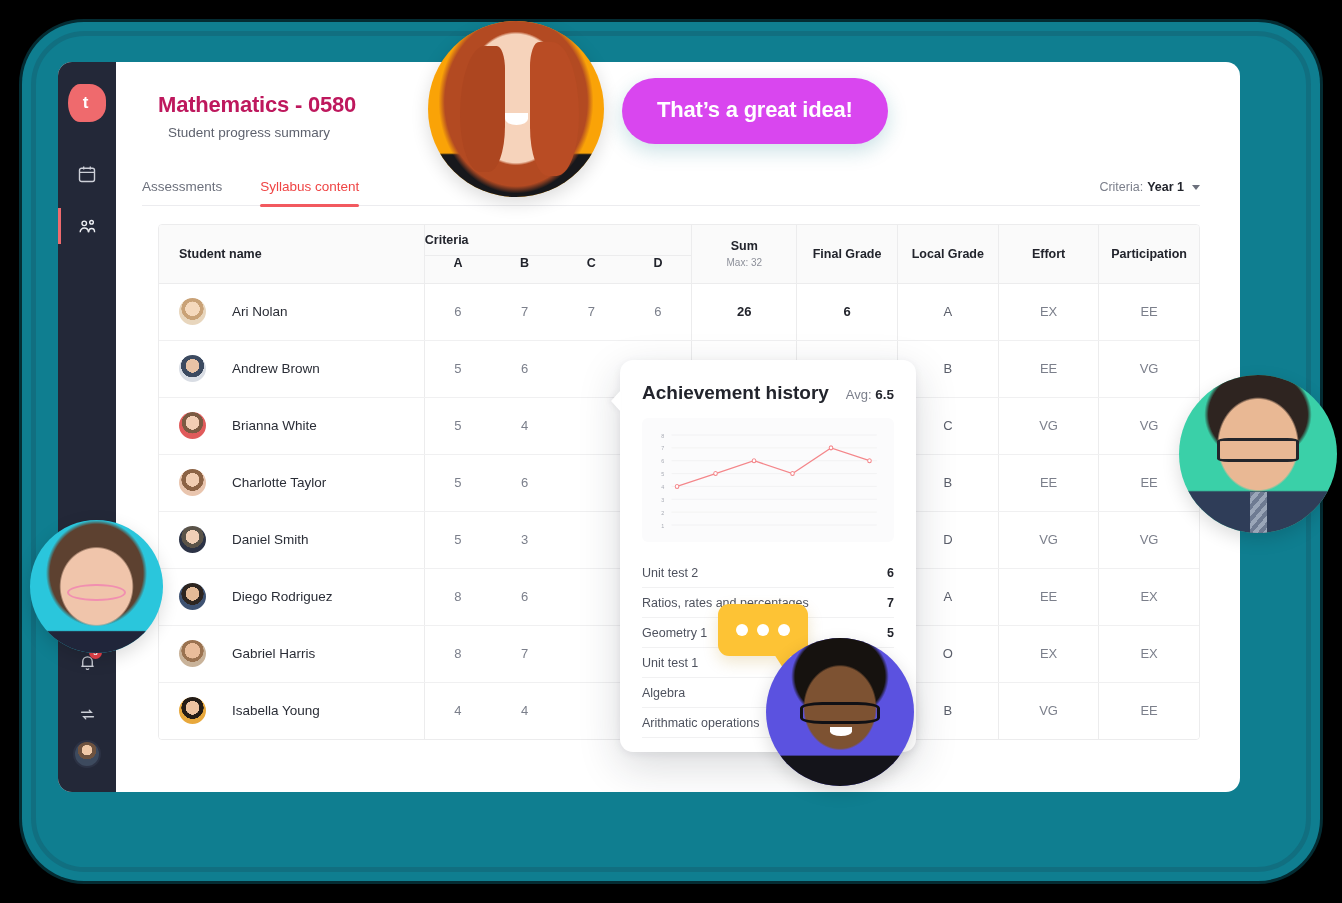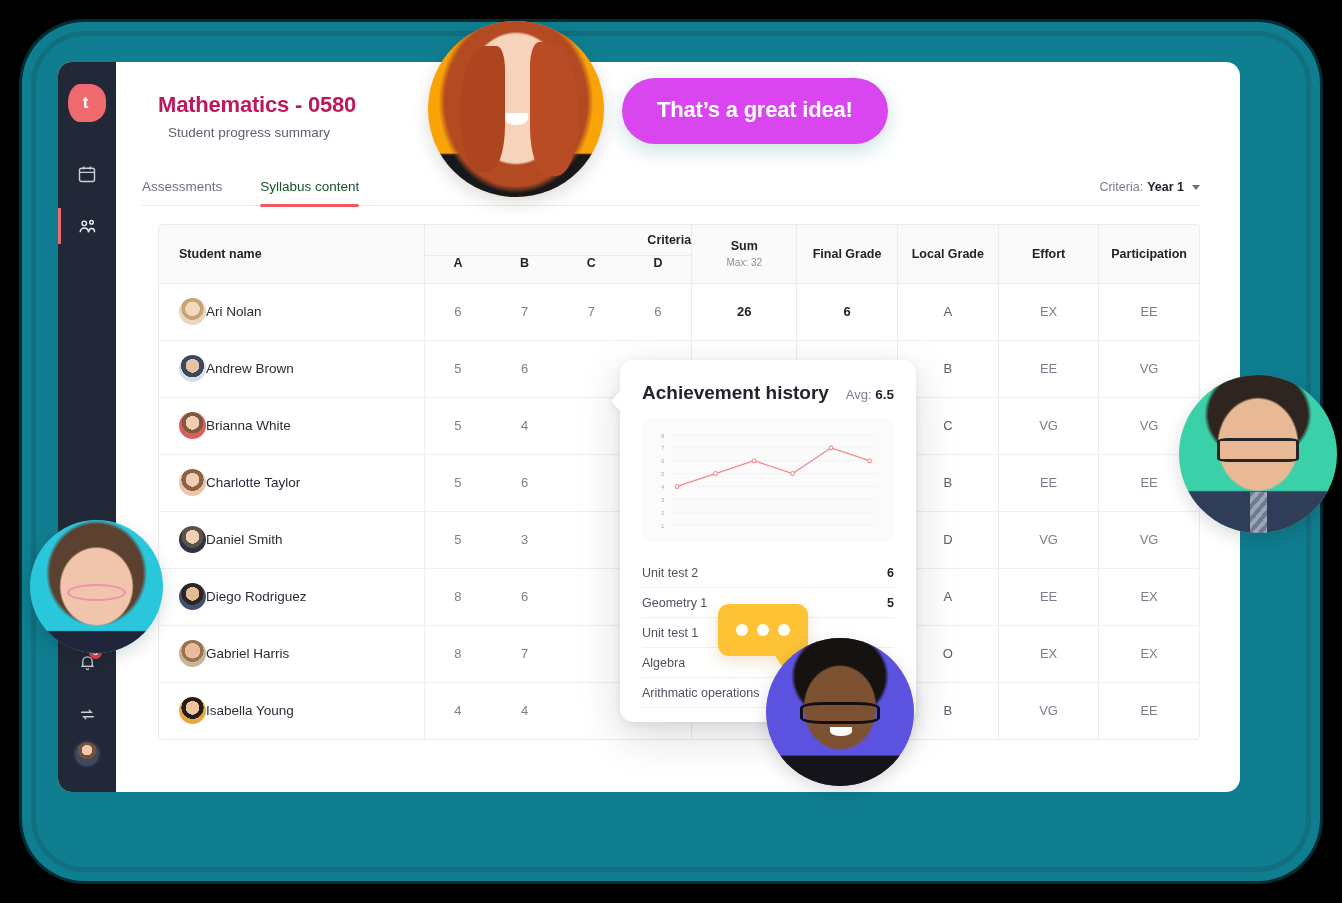--- a/index.html
+++ b/index.html
@@ -157,21 +157,21 @@
   }
   .tab {
     font-size: 13.5px;
     color: #6c707c;
     padding: 0 0 11px 0;
     margin-right: 38px;
     cursor: pointer;
     position: relative;
   }
   .tab.active {
-    color: #14532d;
+    color: #ef4444;
   }
   .tab.active::after {
     content: "";
     position: absolute;
     left: 0; right: 0; bottom: -2px;
     height: 3px;
     background: #f2595f;
     border-radius: 2px;
   }
   #criteria-filter {
@@ -208,21 +208,21 @@
   thead tr.group th, thead tr.sub th {
     background: #fafafa;
     border-bottom: 1px solid #ececed;
     font-size: 12.5px;
     color: #22242c;
     font-weight: 700;
   }
   th.vline, td.vline { border-left: 1px solid #ececed; }
 
   th.student { text-align: left; padding: 0 0 0 20px; width: 262px; }
-  th.crit-group { text-align: right; padding: 0; }
+  th.crit-group { text-align: left; padding: 0; }
   th.crit-letter {
     text-align: center;
     font-size: 12.5px;
     font-weight: 700;
     color: #22242c;
     padding: 0 0 13px 0;
   }
   th.plain {
     text-align: center;
     padding: 0;
@@ -242,21 +242,21 @@
     text-align: center;
     background: #fff;
   }
   tbody tr:last-child td { border-bottom: none; }
   td.namecell {
     text-align: left;
     padding-left: 20px;
     color: #2a2d36;
     font-size: 13.5px;
   }
-  td.namecell .row-inner { display: flex; align-items: center; gap: 0; }
+  td.namecell .row-inner { display: flex; align-items: center; gap: 26px; }
   .row-avatar {
     width: 27px; height: 27px;
     border-radius: 50%;
     flex: 0 0 27px;
     overflow: hidden;
     position: relative;
   }
   td.strong { color: #22242c; font-weight: 700; }
   td.grade { color: #5b5f6b; font-weight: 400; }
 
@@ -730,20 +730,24 @@
               </g>
           </svg>
         </div>
 
         <div id="achievement-list">
             <div class="ach-row">
               <span>Unit test 2</span>
               <span class="ach-score">6</span>
             </div>
             <div class="ach-row">
+              <span>Ratios, rates and percentages</span>
+              <span class="ach-score">7</span>
+            </div>
+            <div class="ach-row">
               <span>Geometry 1</span>
               <span class="ach-score">5</span>
             </div>
             <div class="ach-row">
               <span>Unit test 1</span>
               <span class="ach-score"></span>
             </div>
             <div class="ach-row">
               <span>Algebra</span>
               <span class="ach-score"></span>

